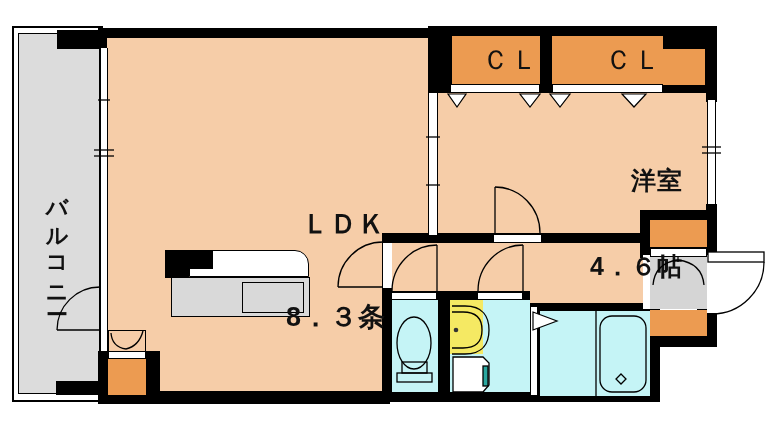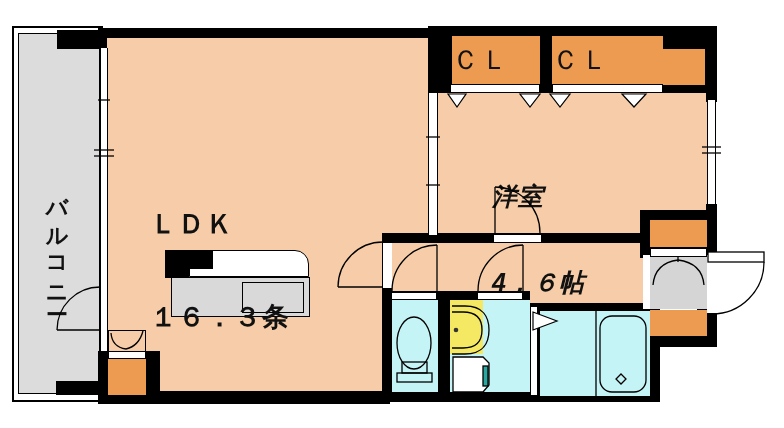--- a/index.html
+++ b/index.html
@@ -5,21 +5,21 @@
   html,body{margin:0;padding:0;background:#fff;}
   #plan{position:relative;width:784px;height:428px;background:#fff;overflow:hidden;
         font-family:"Liberation Sans","DejaVu Sans",sans-serif;color:#111;}
   .abs{position:absolute;}
   .w{background:var(--wall,#000);}
   .f{background:var(--room-floor,#f6cda8);}
   .wet{background:var(--wet-area,#c5f4f6);}
   .or{background:var(--closet,#ec9b51);}
   .wh{background:#fff;}
   .sill{background:#fff;border:1px solid #000;box-sizing:border-box;}
-  .lbl{line-height:1.15;text-align:left;white-space:pre;}
+  .lbl{line-height:1.15;text-align:right;white-space:pre;margin-left:26px;}
   #svgo{position:absolute;left:0;top:0;pointer-events:none;}
 </style>
 </head>
 <body>
 
 <div id="plan">
 
   <div class="abs" style="left:12px;top:26px;width:91px;height:376px;border:2px solid #000;box-sizing:border-box;background:#fff;"></div>
   <div class="abs" style="left:18px;top:33px;width:82px;height:361px;border:1px solid #000;box-sizing:border-box;background:var(--balcony-floor,#dcdcdc);"></div>
 
@@ -82,23 +82,23 @@
   <div class="abs sill" style="left:530px;top:306px;width:8px;height:90px;"></div>
   <div class="abs sill" style="left:108px;top:351px;width:38px;height:8px;"></div>
   <div class="abs" style="left:108px;top:330px;width:38px;height:22px;border:1px solid #000;box-sizing:border-box;"></div>
 
   <div class="abs" style="left:100px;top:48px;width:8px;height:303px;background:#fff;border-left:1px solid #000;border-right:1px solid #000;box-sizing:border-box;"></div>
   <div class="abs" style="left:707px;top:100px;width:9px;height:104px;background:#fff;border-left:1px solid #000;border-right:1px solid #000;box-sizing:border-box;"></div>
   <div class="abs" style="left:428px;top:93px;width:10px;height:142px;background:#fff;border-left:1px solid #000;border-right:1px solid #000;box-sizing:border-box;"></div>
 
   <div class="abs lbl" style="left:150px;top:147px;width:210px;font-size:27px;font-weight:600;letter-spacing:1px;">
     <div>ＬＤＫ</div>
-    <div>１６．３条</div>
+    <div>8．３条</div>
   </div>
-  <div class="abs lbl" style="left:492px;top:124px;width:165px;font-size:25px;font-weight:600;letter-spacing:1px;font-style:italic;">
+  <div class="abs lbl" style="left:492px;top:108px;width:165px;font-size:25px;font-weight:600;letter-spacing:1px;">
     <div>洋室</div>
     <div>4．６帖</div>
   </div>
   <div class="abs" style="left:30px;top:125px;width:54px;height:240px;writing-mode:vertical-rl;font-size:22px;font-weight:600;
               letter-spacing:5px;display:flex;align-items:center;justify-content:center;">バルコニー</div>
 
   <svg id="svgo" width="784" height="428" viewBox="0 0 784 428">
     <g stroke="#000" stroke-width="1.3" fill="none">
 
       <g>

